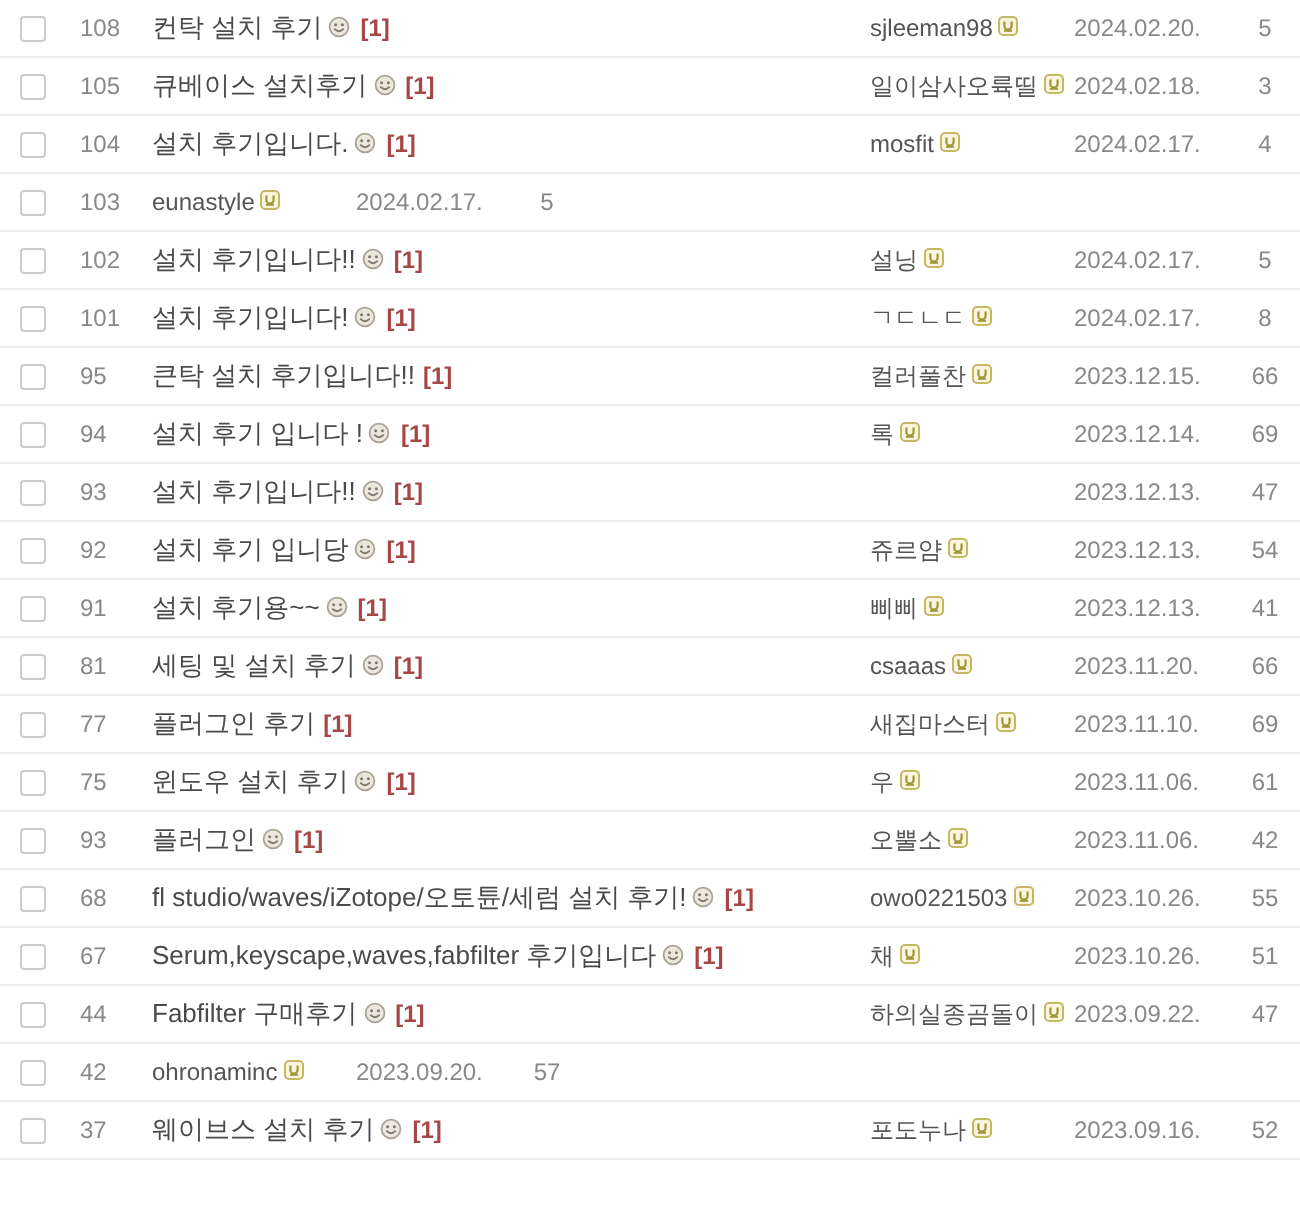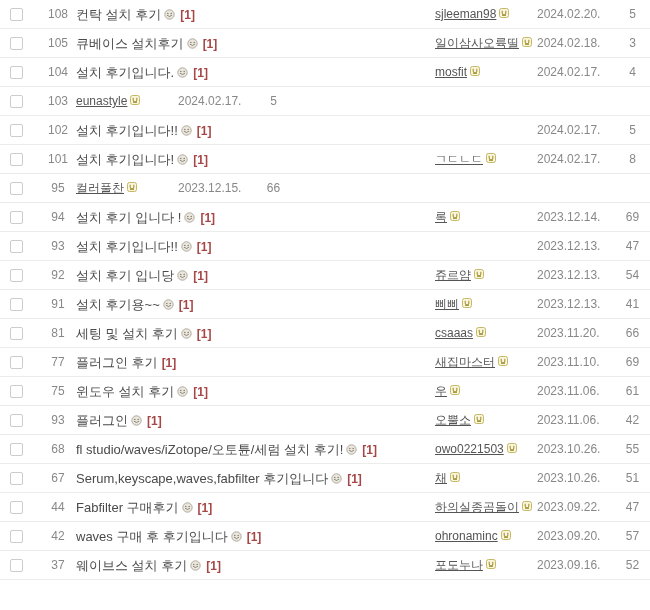--- a/index.html
+++ b/index.html
@@ -18,39 +18,39 @@
     min-height:29px; border-bottom:1px solid var(--row-divider);
     background:#fff;
   }
   .col-check{width:40px; flex:0 0 40px; display:flex; align-items:center; padding-left:10px;}
   .row-checkbox{
     -webkit-appearance:none; appearance:none;
     width:13px; height:13px; border:1px solid var(--checkbox-border);
     border-radius:2px; background:#fff; cursor:pointer; display:block;
   }
   .col-num{
-    width:36px; flex:0 0 36px; text-align:center;
+    width:36px; flex:0 0 36px; 
     font-size:12px; color:var(--meta-text);
   }
   .col-title{flex:1 1 auto; min-width:0; padding-right:8px;}
   .title-link{
     text-decoration:none; color:var(--title-text);
     font-size:13px; line-height:17px; cursor:pointer;margin-top:32px;
   }
   .title-text{color:var(--title-text);}
   .smiley{display:inline-block; vertical-align:-1px; margin:0 1px 0 3px;}
   .comment-count{
     color:var(--comment-count); font-weight:bold; font-size:12px; margin-left:4px;
     white-space:nowrap;
   }
   .col-author{
     width:102px; flex:0 0 102px; font-size:12px; color:var(--author-text);
     display:flex; align-items:center; white-space:nowrap; overflow:hidden;
   }
-  .author-name{cursor:pointer;text-decoration:underline;}
+  .author-name{cursor:pointer;}
   .member-icon{display:inline-block; margin-left:3px; flex:0 0 auto; vertical-align:-1px;}
   .col-date{
     width:78px; flex:0 0 78px; font-size:12px; color:var(--meta-text);
     white-space:nowrap;
   }
   .col-views{
     width:35px; flex:0 0 35px; text-align:center; font-size:12px; color:var(--meta-text);
   }
 </style>
 </head>
@@ -151,20 +151,28 @@
     </div>
     <div class="col-num">102</div>
     <div class="col-title">
       <a class="title-link"><span class="title-text">설치 후기입니다!!</span><span class="smiley"><svg width="11" height="11" viewBox="0 0 11 11">
               <circle cx="5.5" cy="5.5" r="4.7" fill="#ebe7dd" stroke="#a9a398" stroke-width="0.9"></circle>
               <circle cx="3.8" cy="4.4" r="0.75" fill="#7d786d"></circle>
               <circle cx="7.2" cy="4.4" r="0.75" fill="#7d786d"></circle>
               <path d="M3.4 6.6 Q5.5 8.6 7.6 6.6" fill="none" stroke="#7d786d" stroke-width="0.9" stroke-linecap="round"></path>
             </svg></span><span class="comment-count">[1]</span></a>
     </div>
+    <div class="col-author">
+      <span class="author-name">설닝</span>
+      <span class="member-icon"><svg width="10" height="10" viewBox="0 0 10 10">
+            <rect x="0.5" y="0.5" width="9" height="9" rx="2" fill="#faf5dd" stroke="#c5b865"></rect>
+            <path d="M3.2 2.8 v2.2 a1.8 1.8 0 0 0 3.6 0 v-2.2" fill="none" stroke="#a3953c" stroke-width="1.1"></path>
+            <path d="M3 7.4 h4" stroke="#a3953c" stroke-width="1"></path>
+          </svg></span>
+    </div>
     <div class="col-date">2024.02.17.</div>
     <div class="col-views">5</div>
   </div>
     <div class="row">
     <div class="col-check">
       <input type="checkbox" class="row-checkbox" style="">
     </div>
     <div class="col-num">101</div>
     <div class="col-title">
       <a class="title-link"><span class="title-text">설치 후기입니다!</span><span class="smiley"><svg width="11" height="11" viewBox="0 0 11 11">
@@ -183,20 +191,23 @@
           </svg></span>
     </div>
     <div class="col-date">2024.02.17.</div>
     <div class="col-views">8</div>
   </div>
     <div class="row">
     <div class="col-check">
       <input type="checkbox" class="row-checkbox" style="">
     </div>
     <div class="col-num">95</div>
+    <div class="col-title">
+      <a class="title-link"><span class="title-text">큰탁 설치 후기입니다!!</span><span class="comment-count">[1]</span></a>
+    </div>
     <div class="col-author">
       <span class="author-name">컬러풀찬</span>
       <span class="member-icon"><svg width="10" height="10" viewBox="0 0 10 10">
             <rect x="0.5" y="0.5" width="9" height="9" rx="2" fill="#faf5dd" stroke="#c5b865"></rect>
             <path d="M3.2 2.8 v2.2 a1.8 1.8 0 0 0 3.6 0 v-2.2" fill="none" stroke="#a3953c" stroke-width="1.1"></path>
             <path d="M3 7.4 h4" stroke="#a3953c" stroke-width="1"></path>
           </svg></span>
     </div>
     <div class="col-date">2023.12.15.</div>
     <div class="col-views">66</div>
@@ -450,28 +461,20 @@
           </svg></span>
     </div>
     <div class="col-date">2023.09.22.</div>
     <div class="col-views">47</div>
   </div>
     <div class="row">
     <div class="col-check">
       <input type="checkbox" class="row-checkbox" style="">
     </div>
     <div class="col-num">42</div>
-    <div class="col-title">
-      <a class="title-link"><span class="title-text">waves 구매 후 후기입니다</span><span class="smiley"><svg width="11" height="11" viewBox="0 0 11 11">
-              <circle cx="5.5" cy="5.5" r="4.7" fill="#ebe7dd" stroke="#a9a398" stroke-width="0.9"></circle>
-              <circle cx="3.8" cy="4.4" r="0.75" fill="#7d786d"></circle>
-              <circle cx="7.2" cy="4.4" r="0.75" fill="#7d786d"></circle>
-              <path d="M3.4 6.6 Q5.5 8.6 7.6 6.6" fill="none" stroke="#7d786d" stroke-width="0.9" stroke-linecap="round"></path>
-            </svg></span><span class="comment-count">[1]</span></a>
-    </div>
     <div class="col-author">
       <span class="author-name">ohronaminc</span>
       <span class="member-icon"><svg width="10" height="10" viewBox="0 0 10 10">
             <rect x="0.5" y="0.5" width="9" height="9" rx="2" fill="#faf5dd" stroke="#c5b865"></rect>
             <path d="M3.2 2.8 v2.2 a1.8 1.8 0 0 0 3.6 0 v-2.2" fill="none" stroke="#a3953c" stroke-width="1.1"></path>
             <path d="M3 7.4 h4" stroke="#a3953c" stroke-width="1"></path>
           </svg></span>
     </div>
     <div class="col-date">2023.09.20.</div>
     <div class="col-views">57</div>

